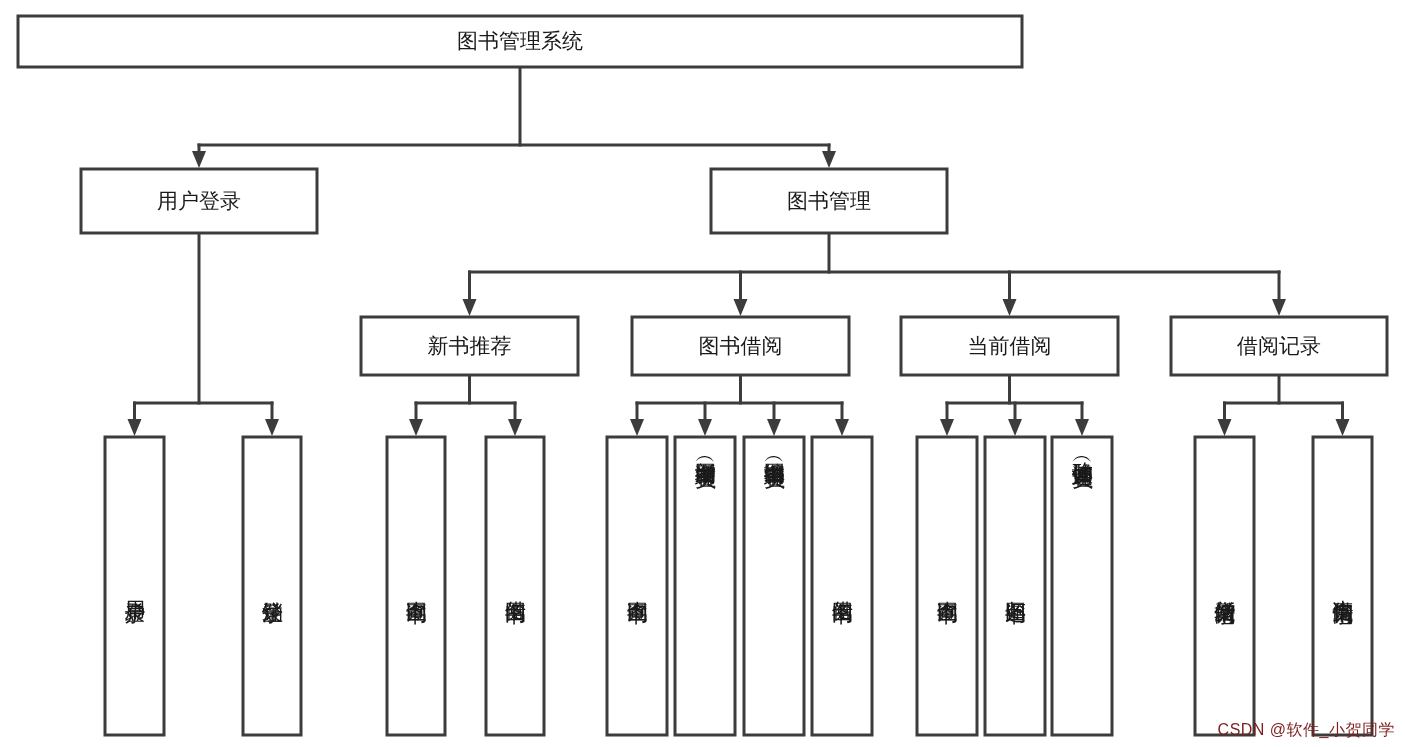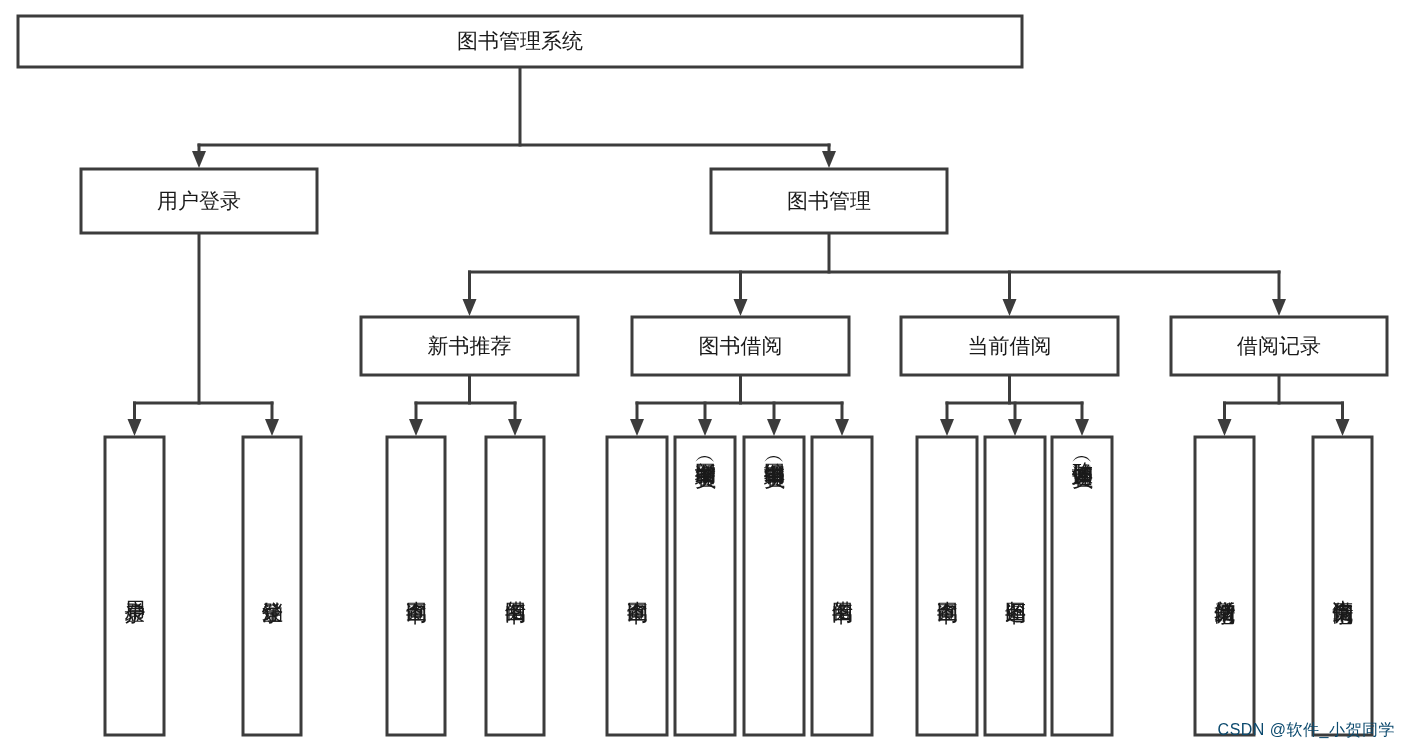--- a/index.html
+++ b/index.html
@@ -12,21 +12,21 @@
   .arrow-head{fill:#3c3c3c;stroke:none;}
   .node-label{fill:#1a1a1a;font-family:"Liberation Sans","DejaVu Sans",sans-serif;
               font-size:21px;text-anchor:middle;dominant-baseline:middle;}
   .leaf-wrap{position:absolute;display:flex;align-items:flex-start;
              justify-content:center;box-sizing:border-box;pointer-events:none;}
   .leaf-text{writing-mode:vertical-rl;text-orientation:upright;
              font-size:21px;line-height:1.18;color:#1a1a1a;letter-spacing:1px;
              white-space:nowrap;text-align:center;
              font-family:"Liberation Sans","DejaVu Sans",sans-serif;}
   #watermark{position:absolute;right:10px;bottom:6px;font-size:16px;
-             color:#0c4a6e;letter-spacing:.5px;white-space:nowrap;
+             color:#7f1d1d;letter-spacing:.5px;white-space:nowrap;
              font-family:"Liberation Sans","DejaVu Sans",sans-serif;}
 </style>
 </head>
 <body>
 
 <div id="diagram-root">
   <svg id="tree" viewBox="0 0 1405 747" xmlns="http://www.w3.org/2000/svg">
       <line x1="520" y1="67" x2="520" y2="145" class="link-line"></line>
       <line x1="199" y1="145" x2="829" y2="145" class="link-line"></line>
       <line x1="199" y1="145" x2="199" y2="152" class="link-line"></line>

